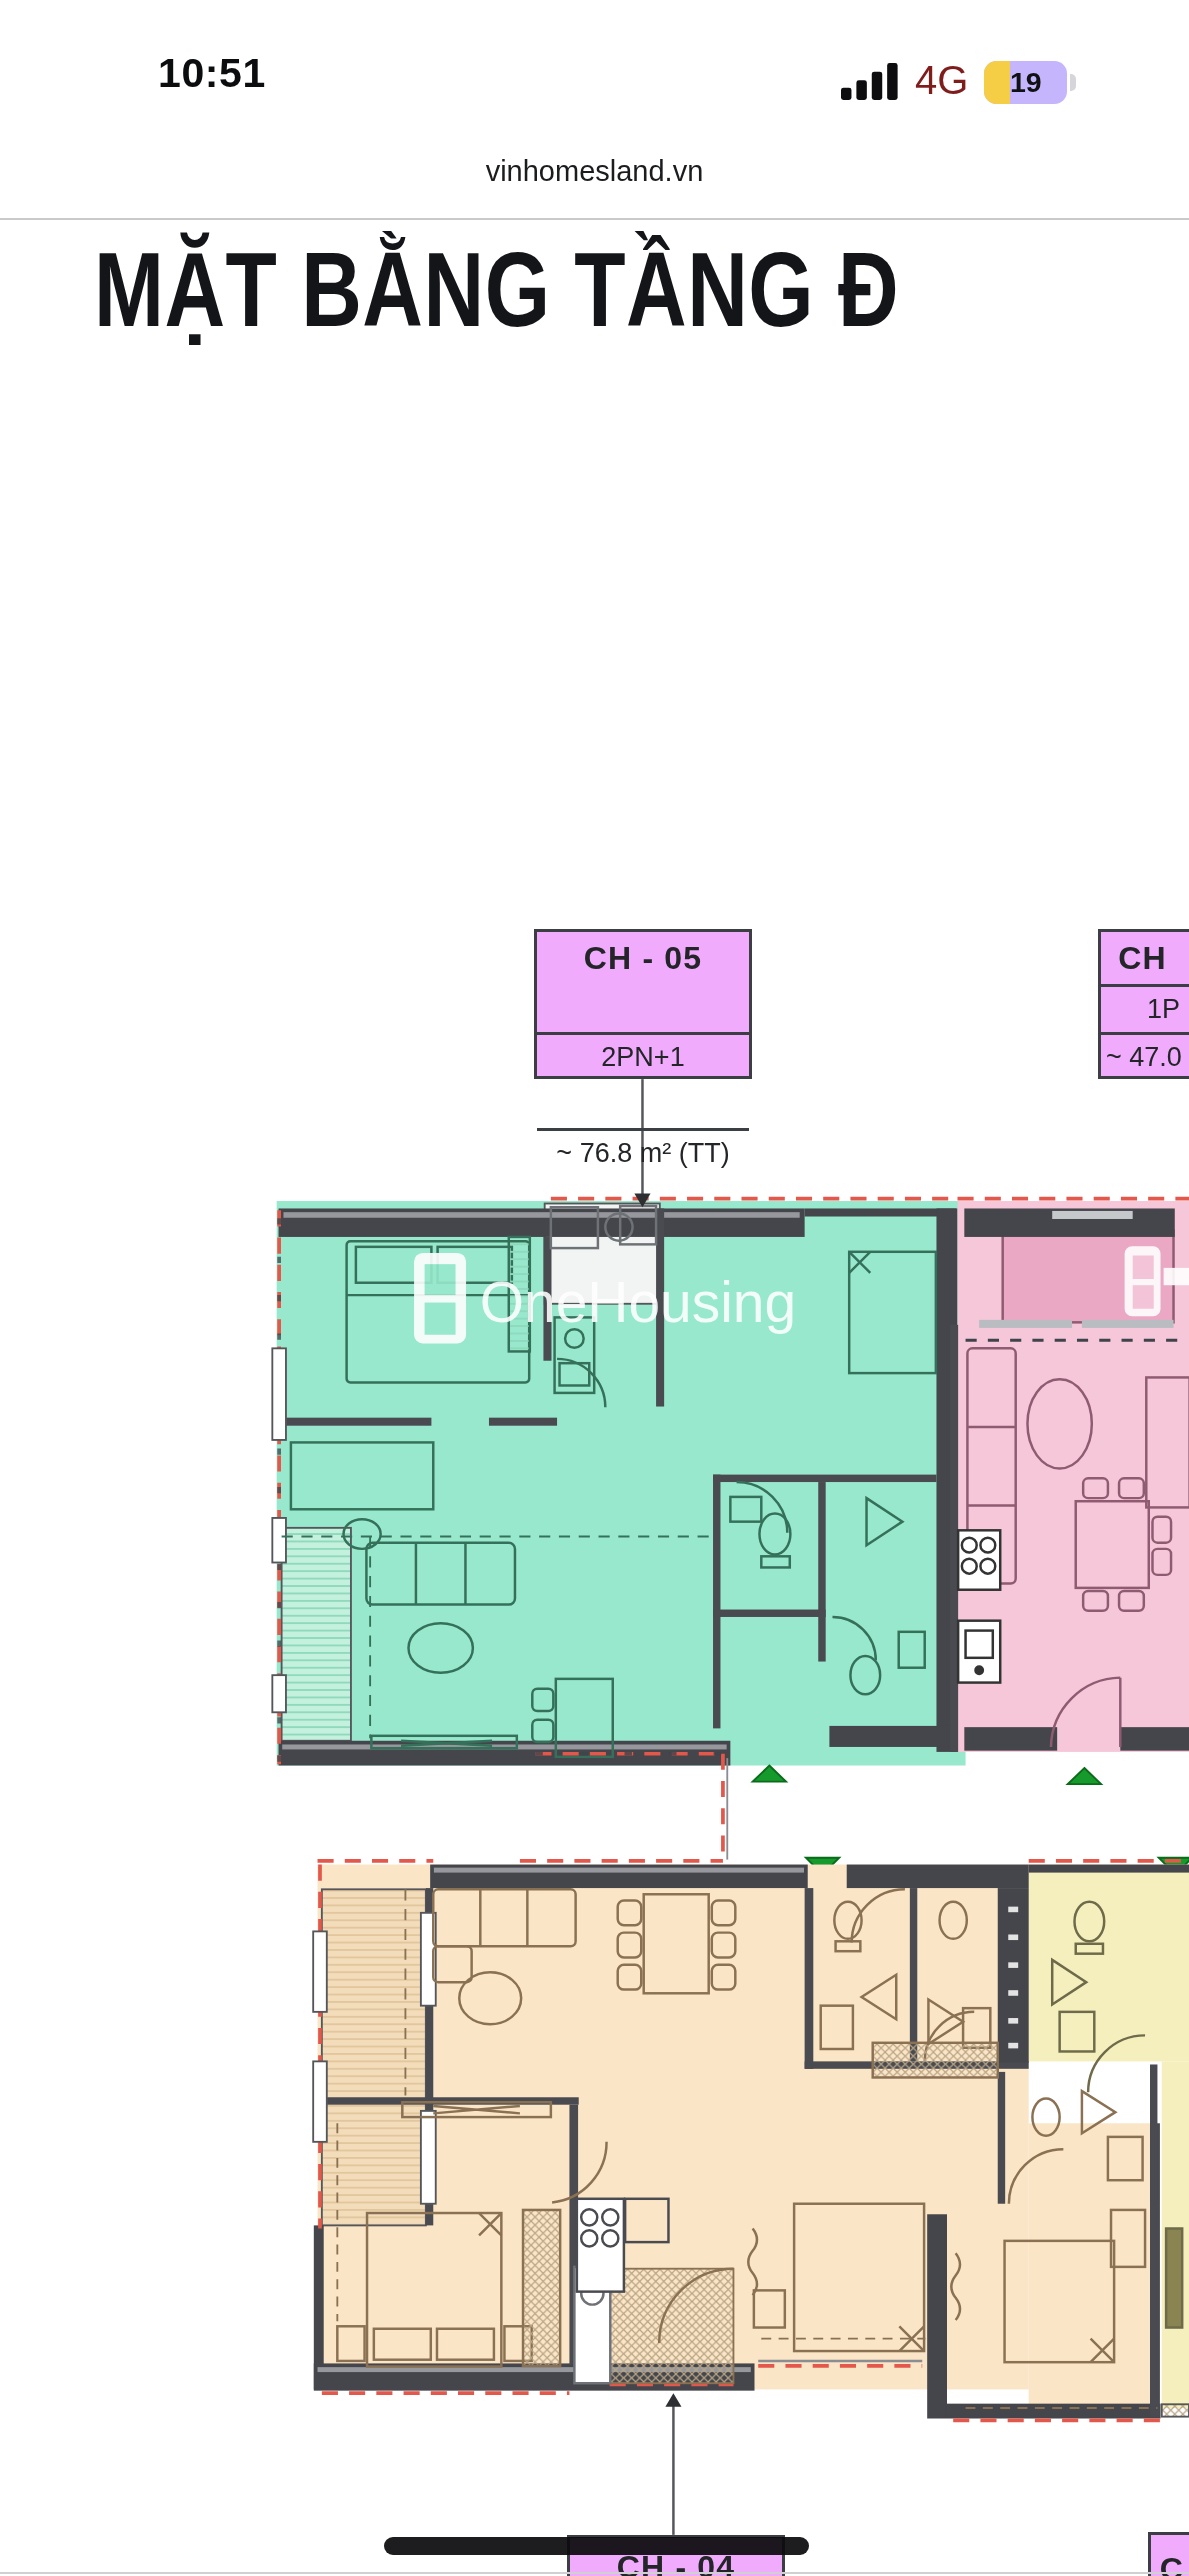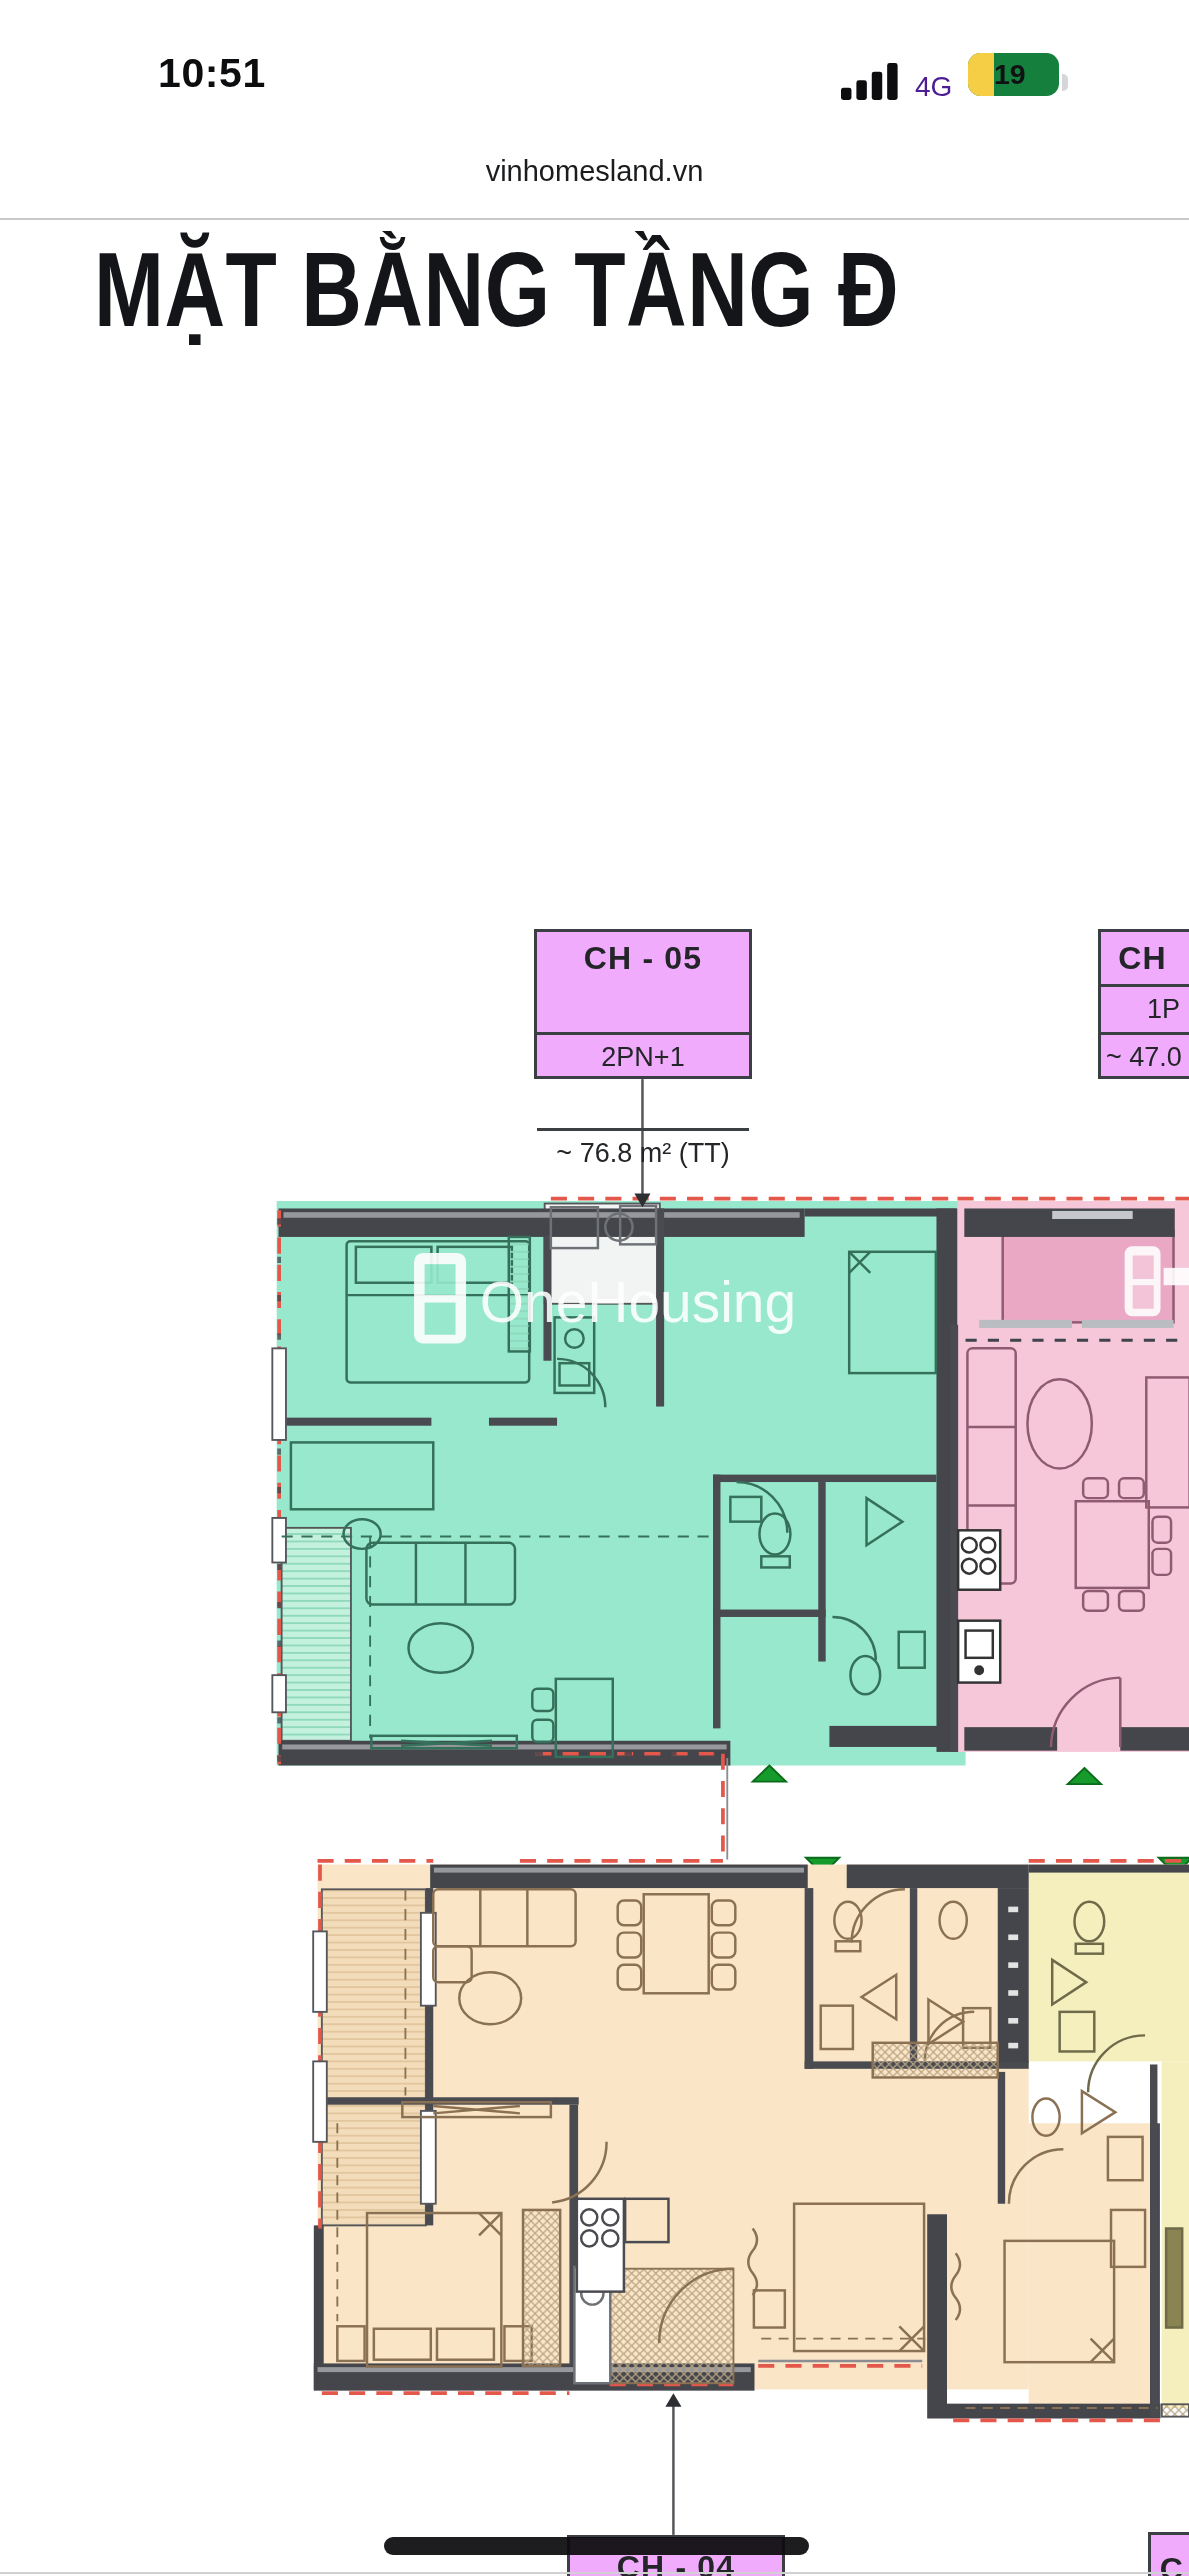--- a/index.html
+++ b/index.html
@@ -5,22 +5,22 @@
   html,body{margin:0;padding:0;}
   body{
     width:1189px;height:2576px;position:relative;overflow:hidden;
     background:#ffffff;font-family:"Liberation Sans",sans-serif;
   }
   
   .statusbar{position:absolute;left:0;top:0;width:1189px;height:142px;padding-left:48px;}
   .sb-time{position:absolute;left:158px;top:50px;font-size:41px;font-weight:600;color:#0c0d0f;letter-spacing:0.6px;}
   .sb-right{position:absolute;left:841px;top:54px;height:50px;display:flex;align-items:flex-end;}
   .sb-signal{width:64px;height:37px;display:block;margin-bottom:3.7px;}
-  .sb-net{font-size:28px;color:#4c1d95;font-weight:400;margin:0 16px 1.2px 10px;}
-  .sb-batt{position:relative;width:91px;height:43px;border-radius:12.4px;background:#15803d;overflow:hidden;margin-bottom:8px;}
+  .sb-net{font-size:40px;color:#7f1d1d;font-weight:400;margin:0 16px 1.2px 10px;}
+  .sb-batt{position:relative;width:83px;height:43px;border-radius:12.4px;background:#c4b5fd;overflow:hidden;margin-bottom:0px;}
   .sb-batt-fill{position:absolute;left:0;top:0;width:26px;height:43px;}
   .sb-batt-num{position:absolute;left:0;top:0;width:83px;height:43px;display:flex;align-items:center;justify-content:center;font-size:28.5px;font-weight:700;color:#101113;}
   .sb-batt-nub{width:6.2px;height:17.3px;background:#d6d6da;border-radius:0 5px 5px 0;margin:0 0 13px 2.5px;}
   
   .urlbar{position:absolute;left:0;top:155px;width:1189px;text-align:center;font-size:29px;color:#1b1c1e;}
   .divider{position:absolute;left:0;top:218px;width:1189px;height:1.9px;background:#c9c9cc;}
   .divider-bottom{position:absolute;left:0;top:2572px;width:1189px;height:1.9px;background:#d0d0d3;}
   
   .title{
     position:absolute;left:94px;top:230px;font-size:105px;font-weight:600;color:#141519;

